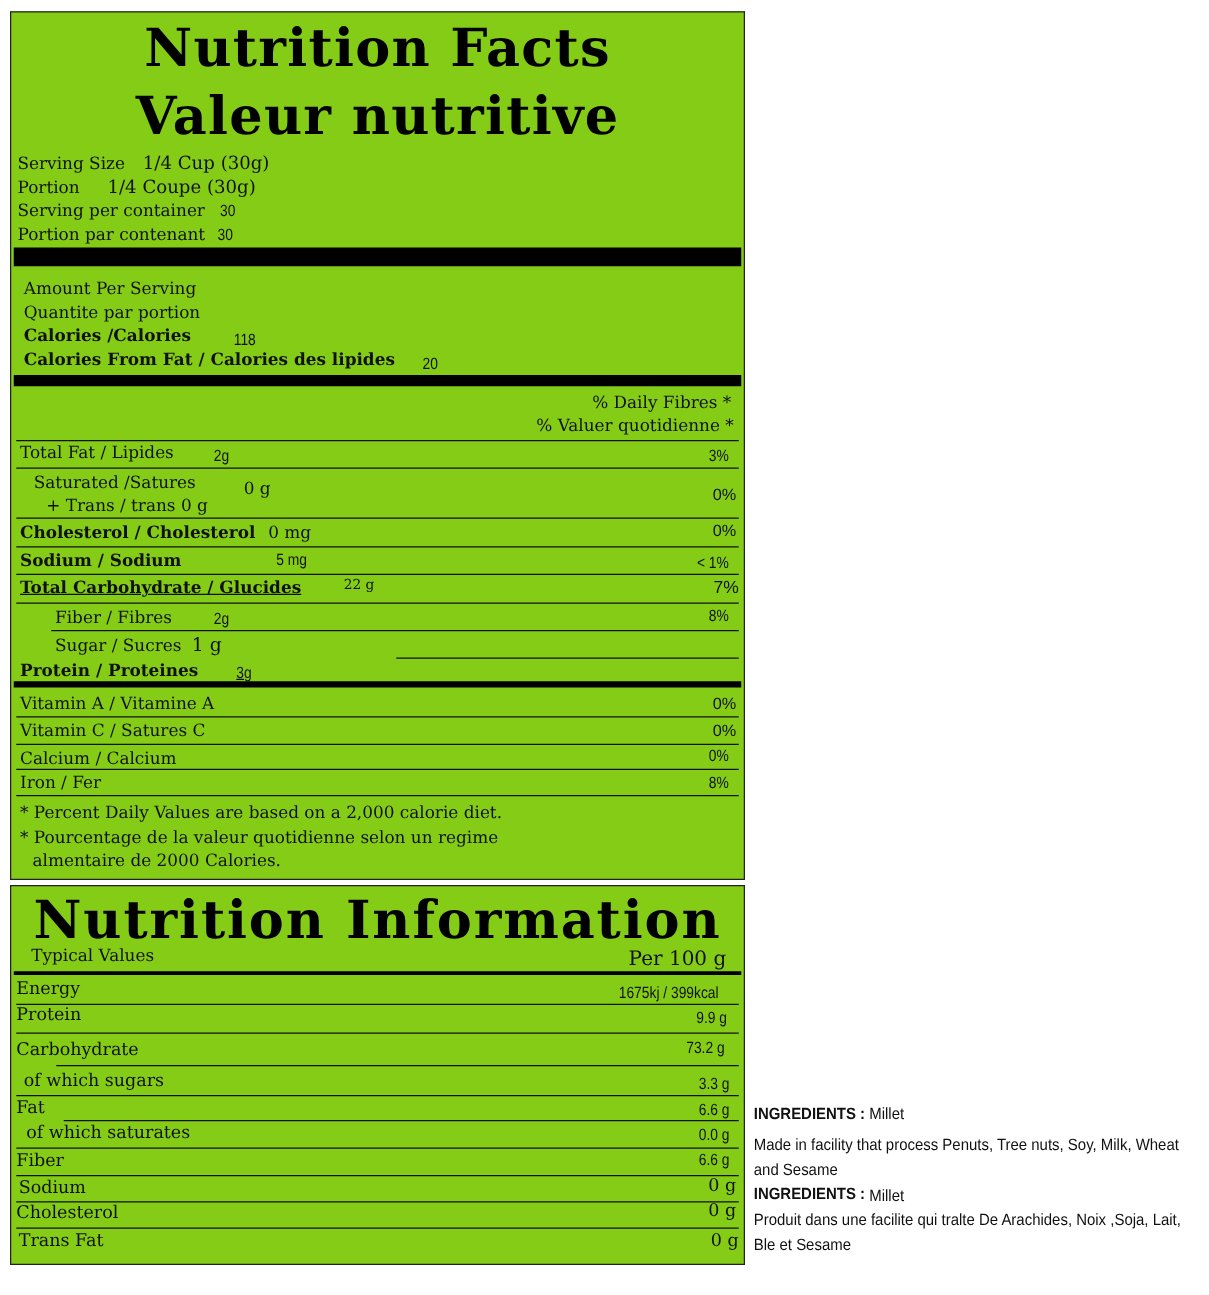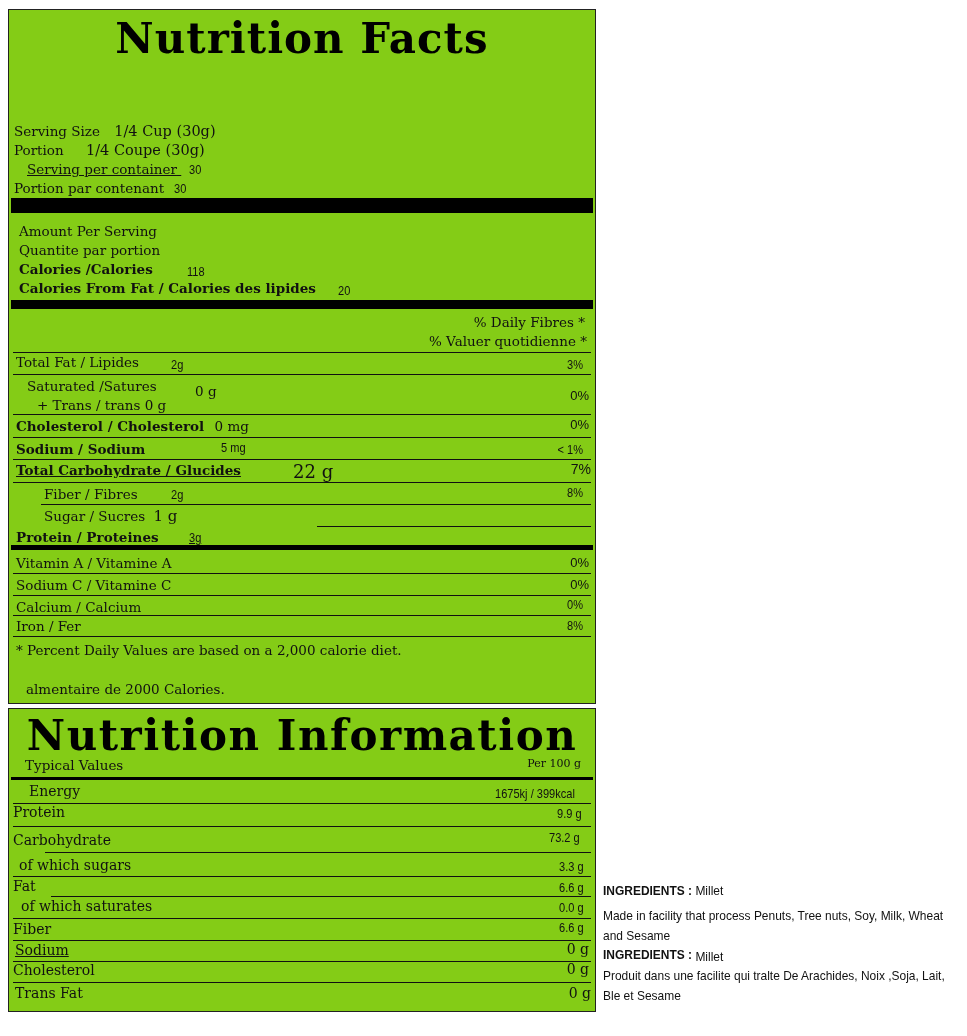--- a/index.html
+++ b/index.html
@@ -17,30 +17,31 @@
   .bar { position:absolute; background:#000; }
   .line { position:absolute; height:1px; background:#111; }
   .right { text-align:right; }
   .ing { position:absolute; font-family:"Liberation Sans", sans-serif; font-size:13px; color:#111; white-space:nowrap; transform:scaleX(0.92); transform-origin:left center; }
 </style>
 </head>
 <body>
 
 <div id="panel1" class="panel">
   <div class="abs title" style="top:4px;">Nutrition Facts</div>
+  <div class="abs title" style="top:58px;">Valeur nutritive</div>
 
   <div class="abs s14" style="left:5px; top:113px;">
     <span>Serving Size</span>
     <span style="margin-left:10px; font-size:14.5px;">1/4 Cup (30g)</span>
   </div>
   <div class="abs s14" style="left:5px; top:132px;">
     <span>Portion</span>
     <span style="margin-left:18px; font-size:14.5px;">1/4 Coupe (30g)</span>
   </div>
-  <div class="abs s14" style="left:18px; top:151px;text-decoration:underline;">
+  <div class="abs s14" style="left:5px; top:151px;">
     <span>Serving per container</span>
     <span class="narrow" style="margin-left:8px;">30</span>
   </div>
   <div class="abs s14" style="left:5px; top:170px;">
     <span>Portion par contenant</span>
     <span class="narrow" style="margin-left:6px;">30</span>
   </div>
 
   <div class="bar" style="left:2px; top:188px; width:582px; height:15px;"></div>
 
@@ -74,21 +75,21 @@
   </div>
   <div class="abs sans right" style="left:530px; width:50px; top:407px; text-align:right;">0%</div>
   <div class="line" style="left:4px; top:427px; width:578px;"></div>
 
   <div class="abs s14 bold" style="left:7px; top:431px;">Sodium / Sodium</div>
   <div class="abs narrow" style="left:212px; top:430px;">5 mg</div>
   <div class="abs narrow right" style="left:540px; width:40px; top:432px; text-align:right;">&lt; 1%</div>
   <div class="line" style="left:4px; top:449px; width:578px;"></div>
 
   <div class="abs s14 bold" style="left:7px; top:452px;text-decoration:underline;">Total Carbohydrate / Glucides</div>
-  <div class="abs s14" style="left:284px; top:451px; font-size:18px;">22 g</div>
+  <div class="abs s14" style="left:266px; top:451px; font-size:11px;">22 g</div>
   <div class="abs sans right" style="left:530px; width:52px; top:451px; text-align:right; font-size:14px;">7%</div>
   <div class="line" style="left:4px; top:472px; width:578px;"></div>
 
   <div class="abs s14" style="left:35px; top:476px;">Fiber / Fibres</div>
   <div class="abs narrow" style="left:162px; top:477px;">2g</div>
   <div class="abs narrow right" style="left:540px; width:40px; top:475px; text-align:right;">8%</div>
   <div class="line" style="left:32px; top:494px; width:550px;"></div>
 
   <div class="abs s14" style="left:35px; top:497px;">
     <span>Sugar / Sucres</span>
@@ -98,43 +99,44 @@
 
   <div class="abs s14 bold" style="left:7px; top:519px;">Protein / Proteines</div>
   <div class="abs narrow" style="left:180px; top:520px; text-decoration:underline;">3g</div>
 
   <div class="bar" style="left:2px; top:535px; width:582px; height:5px;"></div>
 
   <div class="abs s14" style="left:7px; top:545px;">Vitamin A  / Vitamine A</div>
   <div class="abs sans right" style="left:530px; width:50px; top:545px; text-align:right;">0%</div>
   <div class="line" style="left:4px; top:563px; width:578px;"></div>
 
-  <div class="abs s14" style="left:7px; top:567px;">Sodium C / Vitamine C</div>
+  <div class="abs s14" style="left:7px; top:567px;">Vitamin C / Satures C</div>
   <div class="abs sans right" style="left:530px; width:50px; top:567px; text-align:right;">0%</div>
   <div class="line" style="left:4px; top:585px; width:578px;"></div>
 
   <div class="abs s14" style="left:7px; top:589px;">Calcium / Calcium</div>
   <div class="abs narrow right" style="left:540px; width:40px; top:587px; text-align:right;">0%</div>
   <div class="line" style="left:4px; top:605px; width:578px;"></div>
 
   <div class="abs s14" style="left:7px; top:608px;">Iron / Fer</div>
   <div class="abs narrow right" style="left:540px; width:40px; top:608px; text-align:right;">8%</div>
   <div class="line" style="left:4px; top:626px; width:578px;"></div>
 
   <div class="abs s14" style="left:7px; top:632px;">* Percent Daily Values are based on a 2,000 calorie diet.</div>
+  <div class="abs s14" style="left:7px; top:652px;">* Pourcentage de la valeur quotidienne selon un regime</div>
   <div class="abs s14" style="left:17px; top:671px;">almentaire de 2000 Calories.</div>
 </div>
 
 <div id="panel2" class="panel">
   <div class="abs title" style="top:2px; font-size:42px; letter-spacing:1.5px;">Nutrition Information</div>
   <div class="abs s14" style="left:16px; top:48px;">Typical Values</div>
-  <div class="abs s14 right" style="right:14px; top:48px; font-size:11px;">Per 100 g</div>
+  <div class="abs s14 right" style="right:14px; top:48px; font-size:16px;">Per 100 g</div>
   <div class="bar" style="left:2px; top:68px; width:582px; height:3px;"></div>
 
-  <div class="abs s15" style="left:4px; top:74px;margin-left:16px;">Energy</div>
+  <div class="abs s15" style="left:4px; top:74px;">Energy</div>
   <div class="abs narrow" style="left:486px; top:77px;">1675kj / 399kcal</div>
   <div class="line" style="left:4px; top:94px; width:578px;"></div>
 
   <div class="abs s15" style="left:4px; top:95px;">Protein</div>
   <div class="abs narrow" style="left:548px; top:97px;">9.9 g</div>
   <div class="line" style="left:4px; top:117px; width:578px;"></div>
 
   <div class="abs s15" style="left:4px; top:123px;">Carbohydrate</div>
   <div class="abs narrow" style="left:540px; top:121px;">73.2 g</div>
   <div class="line" style="left:36px; top:143px; width:546px;"></div>
@@ -148,21 +150,21 @@
   <div class="line" style="left:42px; top:187px; width:540px;"></div>
 
   <div class="abs s15" style="left:12px; top:189px;">of which saturates</div>
   <div class="abs narrow" style="left:550px; top:191px;">0.0 g</div>
   <div class="line" style="left:4px; top:209px; width:578px;"></div>
 
   <div class="abs s15" style="left:4px; top:212px;">Fiber</div>
   <div class="abs narrow" style="left:550px; top:211px;">6.6 g</div>
   <div class="line" style="left:4px; top:231px; width:578px;"></div>
 
-  <div class="abs s15" style="left:6px; top:233px;text-decoration:underline;">Sodium</div>
+  <div class="abs s15" style="left:6px; top:233px;">Sodium</div>
   <div class="abs s15 right" style="right:6px; top:232px;">0 g</div>
   <div class="line" style="left:4px; top:252px; width:578px;"></div>
 
   <div class="abs s15" style="left:4px; top:253px;">Cholesterol</div>
   <div class="abs s15 right" style="right:6px; top:252px;">0 g</div>
   <div class="line" style="left:4px; top:273px; width:578px;"></div>
 
   <div class="abs s15" style="left:6px; top:276px;">Trans Fat</div>
   <div class="abs s15 right" style="right:4px; top:276px;">0 g</div>
 </div>

